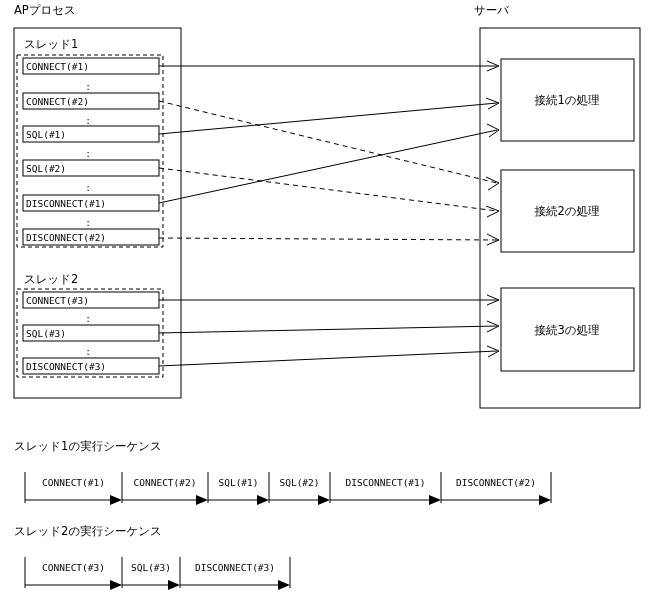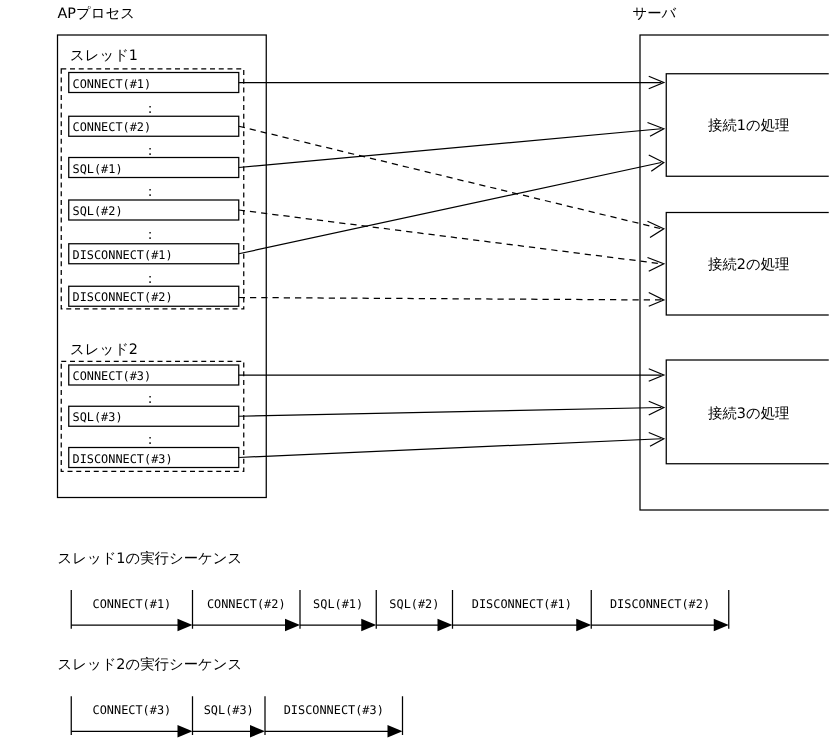--- a/index.html
+++ b/index.html
@@ -1,18 +1,18 @@
 <!DOCTYPE html>
 <html><head>
 <meta charset="utf-8">
 <style>
   html,body{margin:0;padding:0;background:#ffffff;}
   body{width:663px;height:605px;overflow:hidden;
        font-family:"DejaVu Sans","Liberation Sans",sans-serif;color:#000;}
-  #stage{position:relative;width:586px;height:605px;margin-left:32px;}
+  #stage{position:relative;width:586px;height:605px;}
   svg{position:absolute;left:0;top:0;width:663px;height:605px;}
   .mono9{font-family:"DejaVu Sans Mono","Liberation Mono",monospace;font-size:9.5px;fill:#000;}
   .jp{font-family:"DejaVu Sans","Liberation Sans",sans-serif;font-size:11.5px;fill:#000;}
   .solidbox{fill:none;stroke:#000;stroke-width:1;}
   .dashbox{fill:none;stroke:#000;stroke-width:1;stroke-dasharray:4 3;}
   .ln{stroke:#000;stroke-width:1;fill:none;}
   .lnd{stroke:#000;stroke-width:1;fill:none;stroke-dasharray:5 4;}
   .tick{stroke:#000;stroke-width:1;}
   .dots{font-family:"DejaVu Sans","Liberation Sans",sans-serif;font-size:11px;fill:#000;}
 </style>

